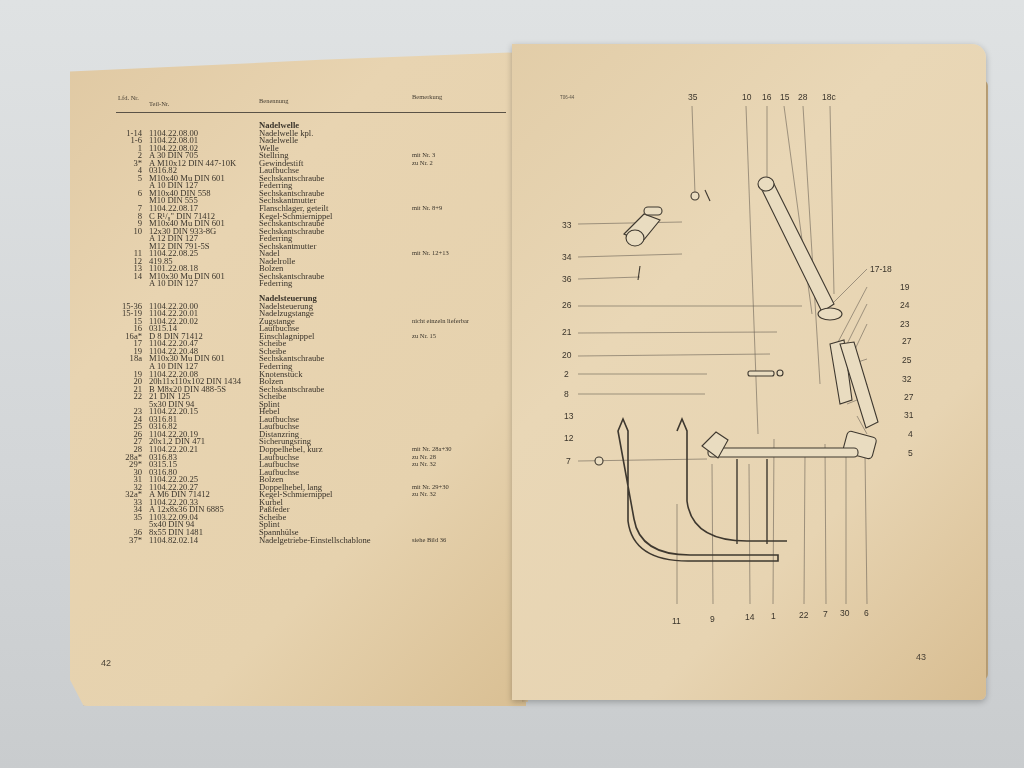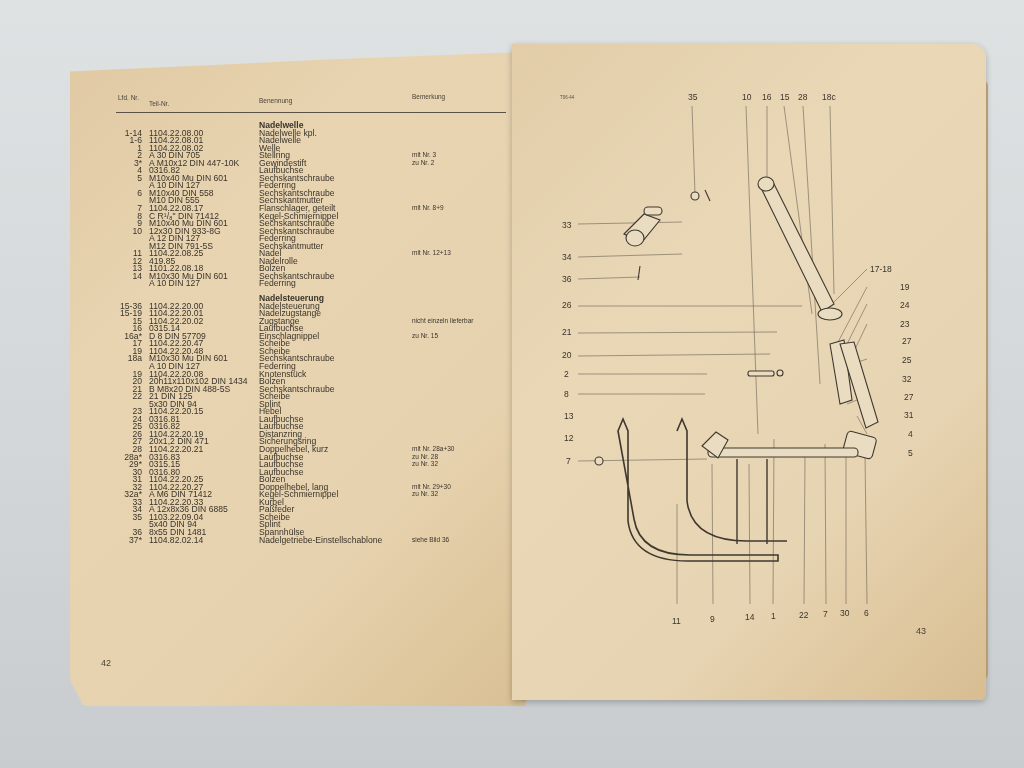--- a/index.html
+++ b/index.html
@@ -3,21 +3,21 @@
 <meta charset="utf-8">
 <style>
   html,body{margin:0;padding:0;}
   body{width:1024px;height:768px;overflow:hidden;background:#d9dcdd;font-family:"DejaVu Sans",sans-serif;position:relative;}
   .bg{position:absolute;inset:0;background:linear-gradient(180deg,#dfe2e3 0%,#d3d6d8 60%,#c9ccce 100%);}
   .page{position:absolute;box-shadow:0 2px 6px rgba(0,0,0,0.25);}
   .left{left:70px;top:52px;width:456px;height:654px;background:linear-gradient(135deg,#e0c9a3 0%,#e8d4b1 30%,#e6d2ae 70%,#d9bf93 100%);border-radius:4px 0 0 18px;clip-path:polygon(0 3%,55% 1.2%,100% 0,100% 100%,3% 100%,0 96%);}
   .right{left:512px;top:44px;width:474px;height:656px;background:linear-gradient(135deg,#e2cda8 0%,#e9d7b6 35%,#e7d4b2 70%,#d8bd91 100%);border-radius:0 14px 6px 0;}
   .right-edge{position:absolute;left:978px;top:80px;width:10px;height:600px;background:#c9ad80;border-radius:0 6px 6px 0;}
   .spine{position:absolute;left:522px;top:52px;width:6px;height:650px;background:linear-gradient(90deg,#c9ae83,#e1cba6);}
-  .tbl{position:absolute;left:46px;top:40px;width:390px;font-family:Liberation Sans, sans-serif;color:#3a342b;}
+  .tbl{position:absolute;left:46px;top:40px;width:390px;font-family:Liberation Serif, serif;color:#3a342b;}
   .hdr{position:relative;height:20px;font-size:6.5px;color:#4a4236;border-bottom:1px solid #5a5246;}
   .hdr span{position:absolute;}
   .row{position:relative;height:7.55px;font-size:8.6px;line-height:8px;white-space:nowrap;}
   .row span{position:absolute;top:0;}
   .c-nr{left:0;width:26px;text-align:right;}
   .c-teil{left:33px;}
   .c-ben{left:143px;}
   .c-bem{left:296px;font-size:6.5px;}
   .sec .c-ben{font-weight:bold;}
   .gap{height:7px;}
@@ -192,21 +192,21 @@
           <span class="c-bem">nicht einzeln lieferbar</span>
         </div>
         <div class="row">
           <span class="c-nr">16</span>
           <span class="c-teil">0315.14</span>
           <span class="c-ben">Laufbuchse</span>
           <span class="c-bem"></span>
         </div>
         <div class="row">
           <span class="c-nr">16a*</span>
-          <span class="c-teil">D 8 DIN 57709</span>
+          <span class="c-teil">D 8 DIN 71412</span>
           <span class="c-ben">Einschlagnippel</span>
           <span class="c-bem">zu Nr. 15</span>
         </div>
         <div class="row">
           <span class="c-nr">17</span>
           <span class="c-teil">1104.22.20.47</span>
           <span class="c-ben">Scheibe</span>
           <span class="c-bem"></span>
         </div>
         <div class="row">
@@ -480,14 +480,14 @@
 
   <span class="lbl" style="left:160px;top:572px;">11</span>
   <span class="lbl" style="left:198px;top:570px;">9</span>
   <span class="lbl" style="left:233px;top:568px;">14</span>
   <span class="lbl" style="left:259px;top:567px;">1</span>
   <span class="lbl" style="left:287px;top:566px;">22</span>
   <span class="lbl" style="left:311px;top:565px;">7</span>
   <span class="lbl" style="left:328px;top:564px;">30</span>
   <span class="lbl" style="left:352px;top:564px;">6</span>
 
-  <div class="pno" style="left:404px;top:582px;">43</div>
+  <div class="pno" style="left:404px;top:608px;">43</div>
 </div>
 
 </body></html>

